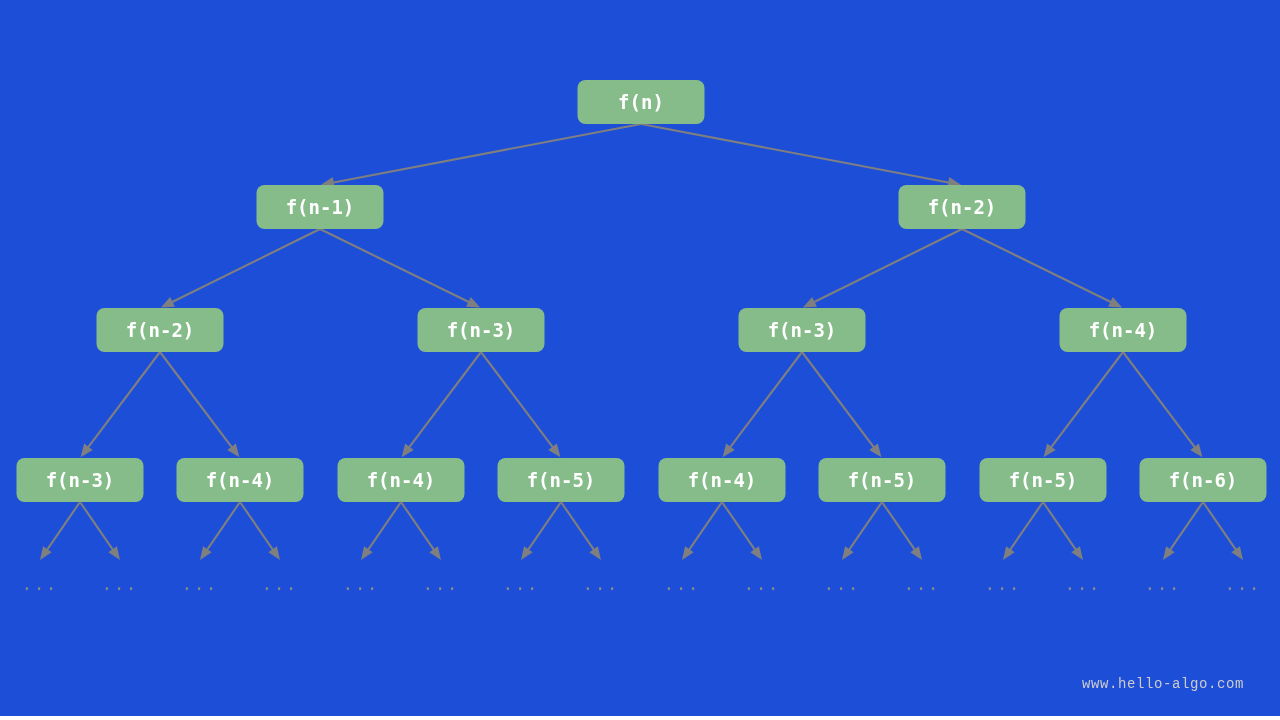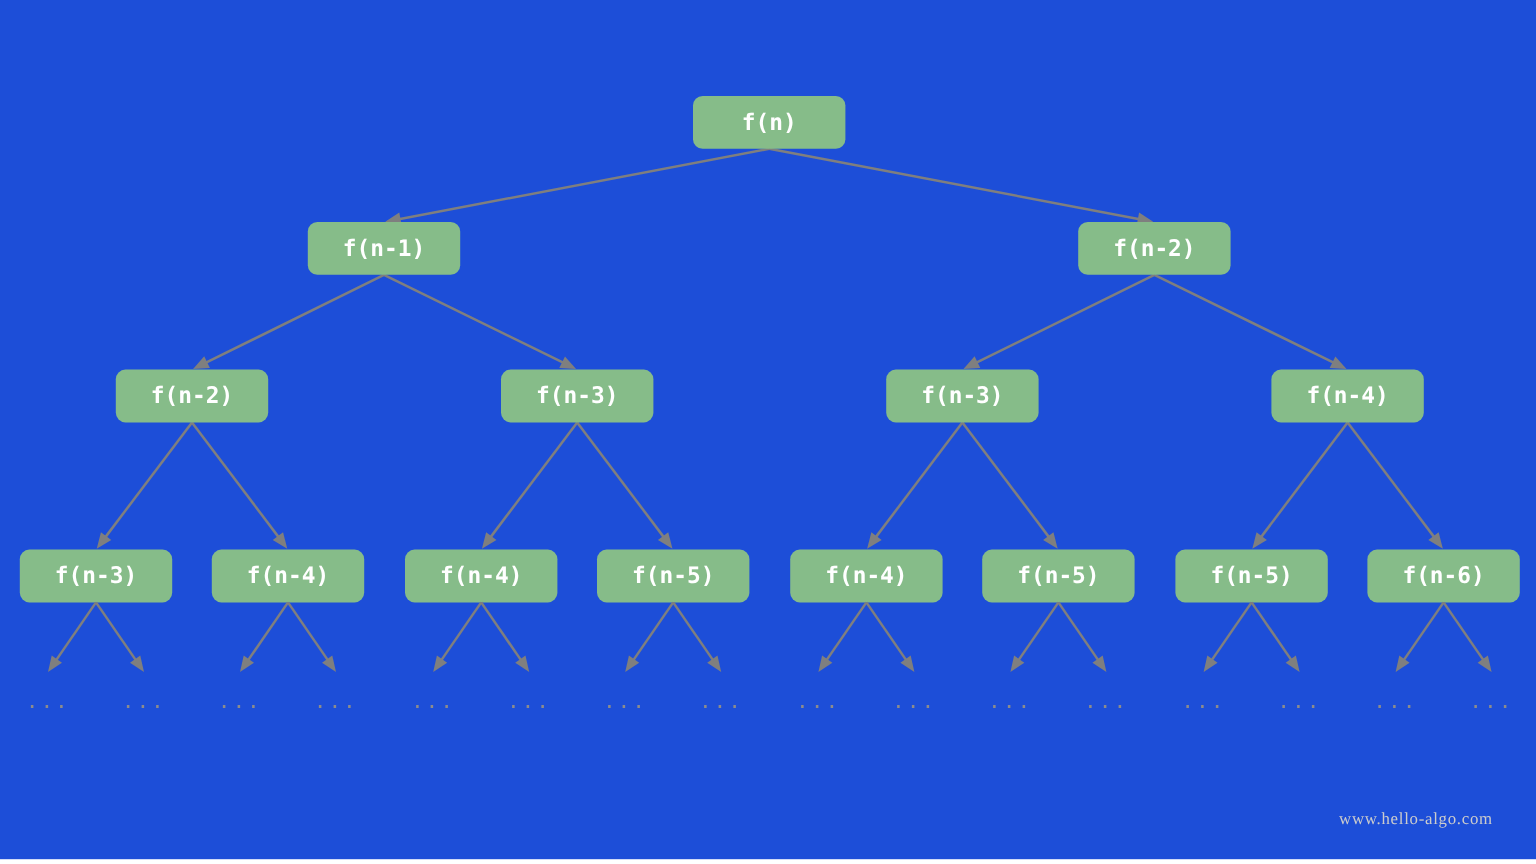--- a/index.html
+++ b/index.html
@@ -55,21 +55,21 @@
     font-size: 17px;
     letter-spacing: 2px;
     text-anchor: middle;
     dominant-baseline: middle;
   }
   .watermark-text {
     position: absolute;
     right: 36px;
     bottom: 24px;
     color: #cccccc;
-    font-family: Liberation Serif, serif;
+    font-family: Liberation Mono, monospace;
     font-size: 14px;
     letter-spacing: 0.6px;
     white-space: nowrap;
   }
 </style>
 </head>
 <body>
 
 <div id="diagram-root">
   <svg id="tree-svg" viewBox="0 0 1280 720">

